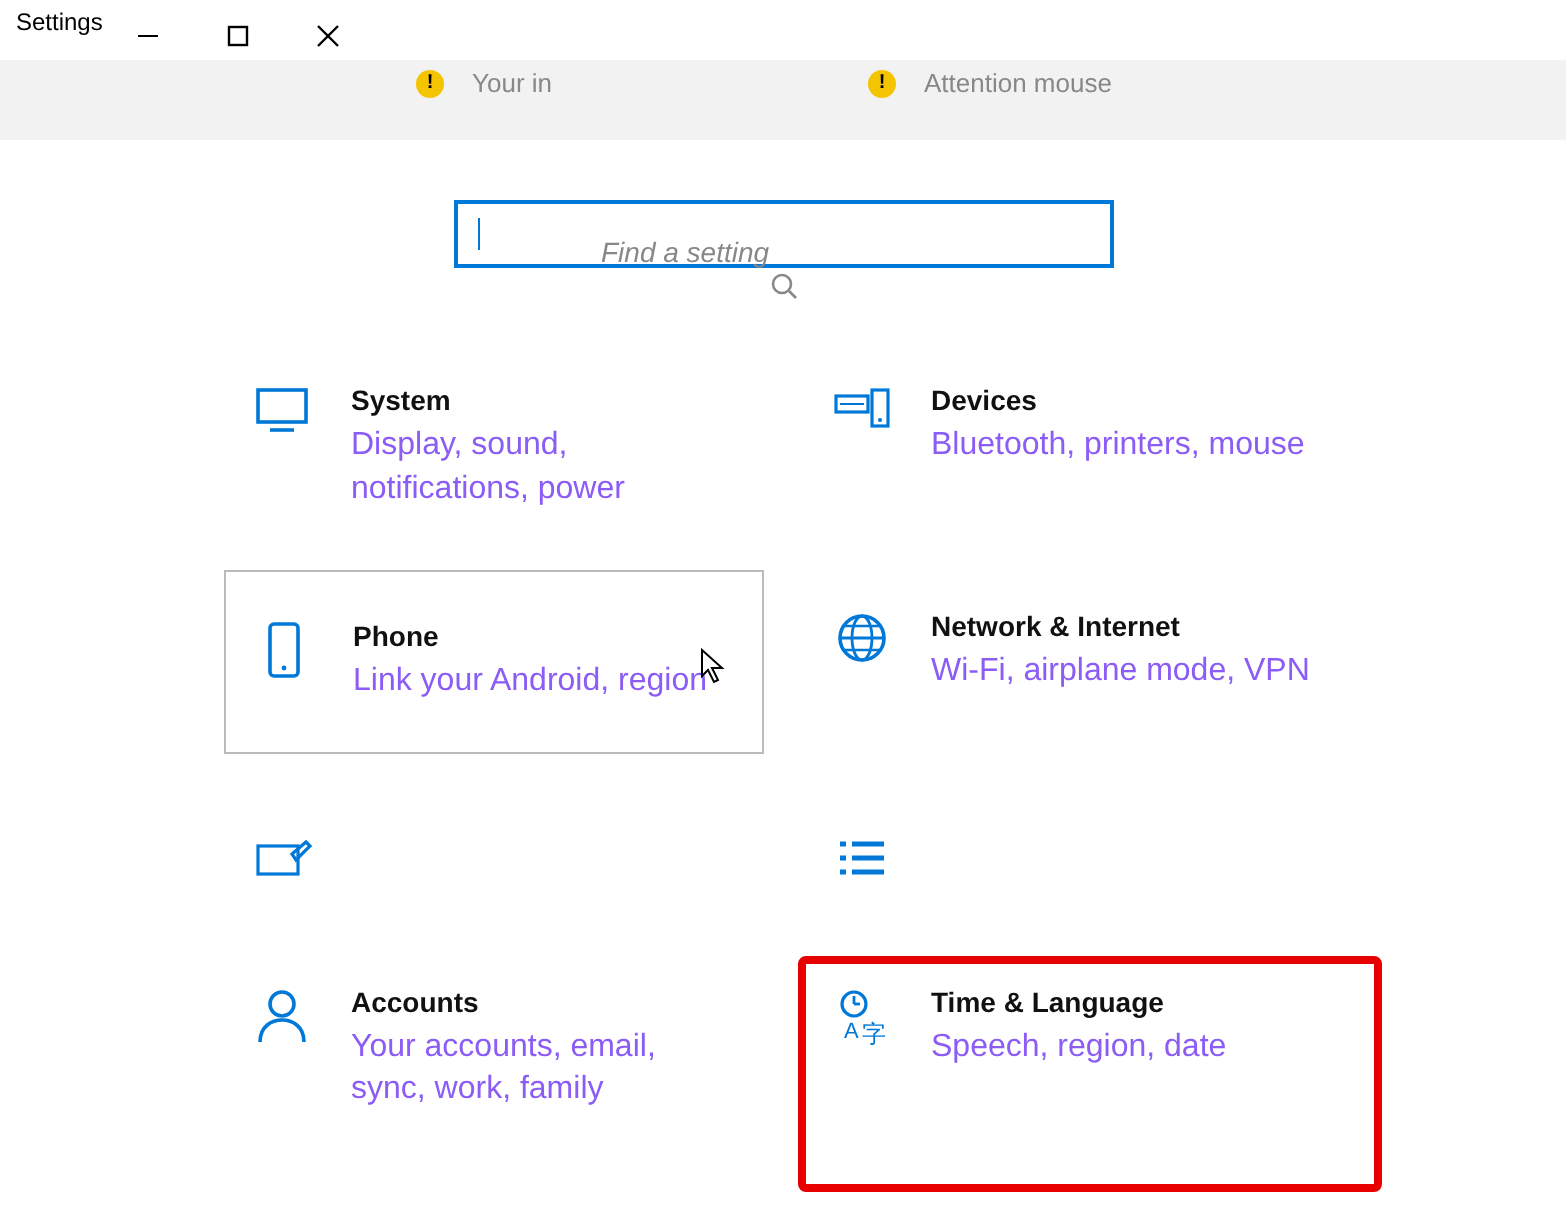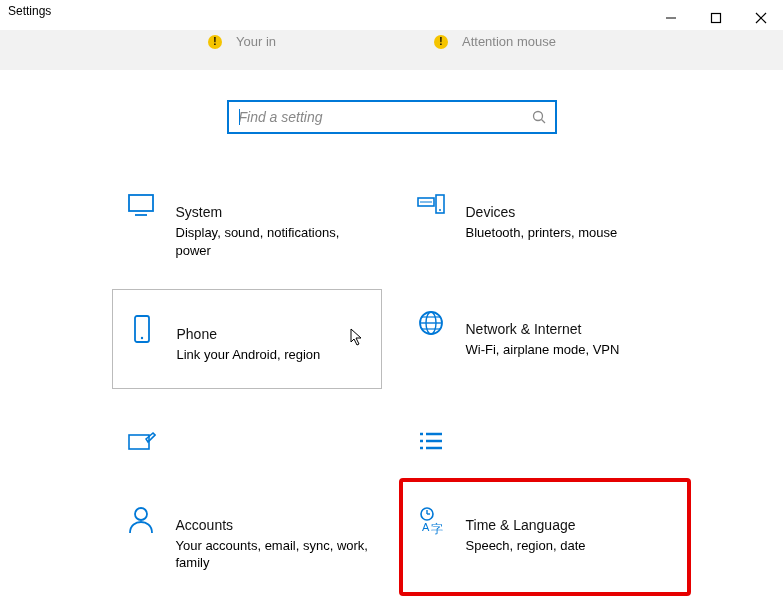--- a/index.html
+++ b/index.html
@@ -8,21 +8,20 @@
     font-family: "Segoe UI", Arial, sans-serif;
     background: #fff;
     width: 783px;
     height: 608px;
     overflow: hidden;
     position: relative;
   }
   .titlebar {
     display: flex;
     align-items: flex-start;
-    justify-content: space-between;
     height: 30px;
     padding: 4px 0 0 8px;
   }
   .titlebar-title {
     font-size: 12px;
     color: #000;
   }
   .win-controls {
     display: flex;
   }
@@ -64,20 +63,21 @@
     margin-top: 30px;
   }
   .search-box {
     width: 330px;
     height: 34px;
     border: 2px solid #0078d7;
     display: flex;
     align-items: center;
     padding: 15px 8px;
     position: relative;
+    flex-direction: column;
   }
   .search-input {
     border: none;
     outline: none;
     flex: 1;
     font-size: 14px;
     color: #333;
     font-style: italic;
     background: transparent;
   }
@@ -112,25 +112,26 @@
     flex-shrink: 0;
     display: flex;
     align-items: flex-start;
     justify-content: center;
     color: #0078d7;
   }
   .tile-text { flex: 1; }
   .tile-title {
     font-size: 14px;
     color: #111;
-    margin: 12px 0 4px;
+    margin: 0 0 4px;
+    font-weight: bold;
   }
   .tile-desc {
-    font-size: 13px;
-    color: #000000;
+    font-size: 16px;
+    color: #8b5cf6;
     line-height: 1.35;
   }
   .cursor-arrow {
     position: absolute;
     right: 18px;
     top: 38px;
     font-size: 14px;
     color: #000;
     pointer-events: none;
   }

